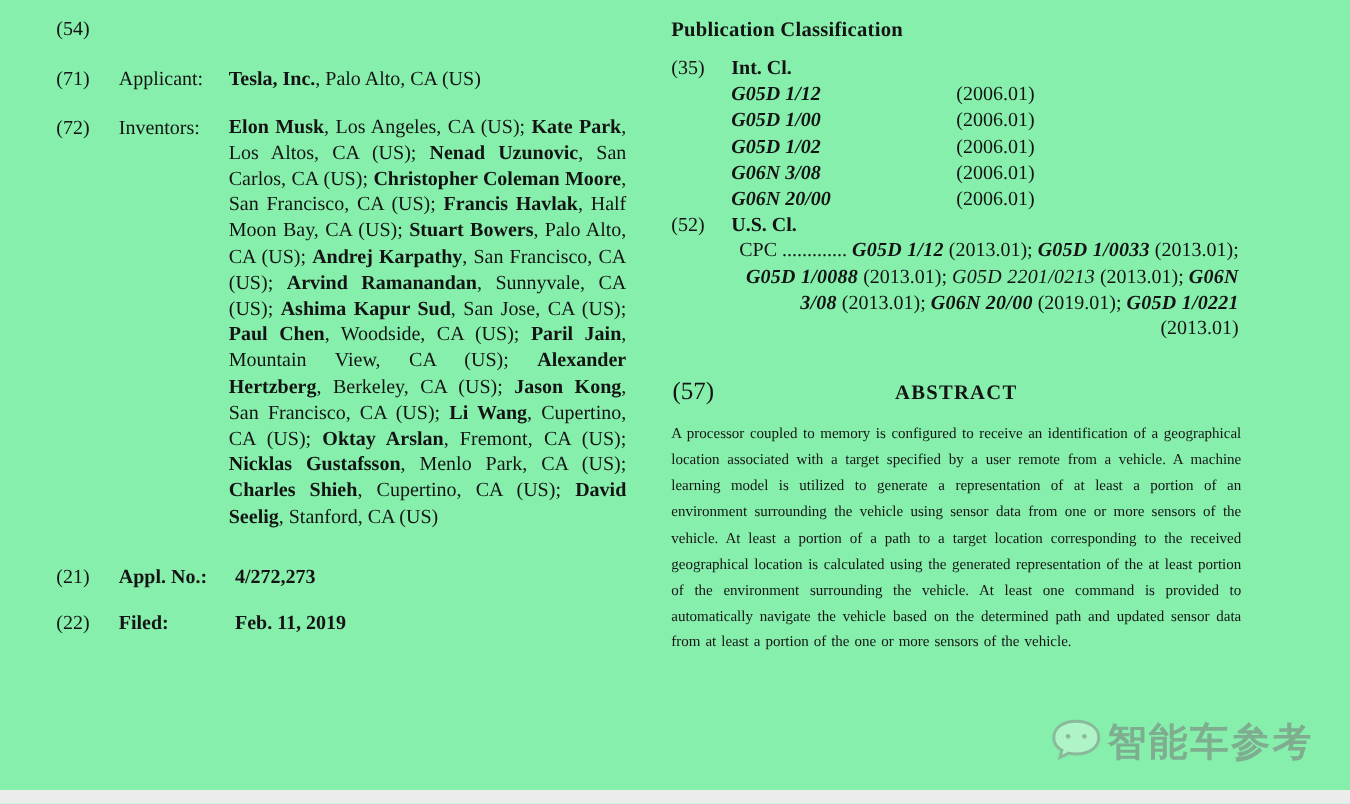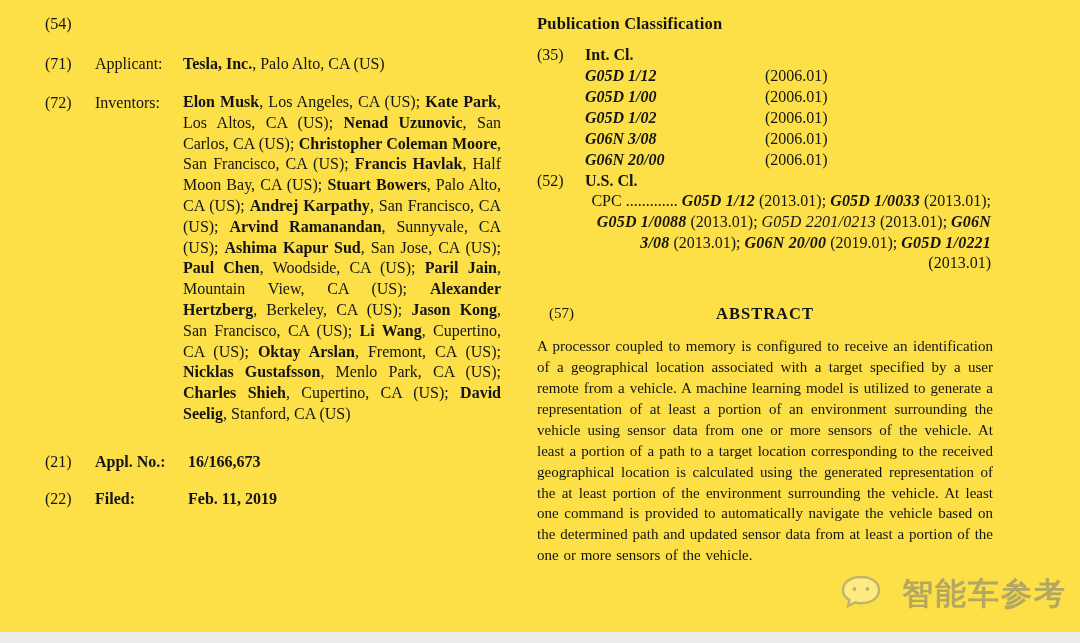--- a/index.html
+++ b/index.html
@@ -1,17 +1,17 @@
 <!DOCTYPE html>
 <html><head>
 <meta charset="utf-8">
 <style>
   html,body { margin:0; padding:0; background:#fff; }
   .page {
-    position:relative; width:1080px; height:643px; background:#fde047;
+    position:relative; width:1080px; height:643px; background:#86efac;
     font-family:"Liberation Serif", serif; color:#141414; overflow:hidden;
   }
   
   .col-left  { position:absolute; left:45px;  top:13px; width:458px; }
   .col-right { position:absolute; left:537px; top:13px; width:456px; }
 
   
   .field { display:flex; align-items:flex-start; }
   .fnum  { width:50px; flex-shrink:0; font-size:16px; line-height:21px; }
 
@@ -48,33 +48,33 @@
   .intcl-row { display:flex; font-size:16px; line-height:21px; }
   .intcl-code { width:180px; flex-shrink:0; font-weight:bold; font-style:italic; }
   .cpc-block {
     margin-left:48px; width:406px; text-align:right;
     font-size:16px; line-height:20.8px;
   }
   .cpc-block i { letter-spacing:0.2px; }
 
   
   .abstract-head { position:relative; margin-top:29px; margin-bottom:12px; height:21px; }
-  .abstract-num { position:absolute; left:12px; top:0; font-size:15px; line-height:21px; }
+  .abstract-num { position:absolute; left:1px; top:0; font-size:20px; line-height:21px; }
   .abstract-title {
     text-align:center; font-weight:bold; font-size:16.5px; line-height:21px; letter-spacing:1px;
   }
   .abstract-text {
-    text-align:justify; font-size:15px; line-height:20.9px; width:456px;
+    text-align:justify; font-size:12px; line-height:20.9px; width:456px;
     word-spacing:1px;
   }
 
   
   .watermark {
     position:absolute; left:840px; top:573px; display:flex; align-items:center;
-    gap:20px; pointer-events:none;
+    gap:4px; pointer-events:none;
   }
   .watermark-text {
     color:rgba(120,120,120,0.55); font-size:31px; font-weight:bold;
     letter-spacing:2px; white-space:nowrap;
     font-family:"DejaVu Sans", sans-serif;
   }
   .watermark svg { opacity:0.55; }
 
   
   .bottom-strip {
@@ -100,21 +100,21 @@
 
     <div class="field inventors-field">
       <span class="fnum">(72)</span>
       <span class="flabel">Inventors:</span>
       <span class="fvalue inventors-text"><b>Elon Musk</b>, Los Angeles, CA (US); <b>Kate Park</b>, Los Altos, CA (US); <b>Nenad Uzunovic</b>, San Carlos, CA (US); <b>Christopher Coleman Moore</b>, San Francisco, CA (US); <b>Francis Havlak</b>, Half Moon Bay, CA (US); <b>Stuart Bowers</b>, Palo Alto, CA (US); <b>Andrej Karpathy</b>, San Francisco, CA (US); <b>Arvind Ramanandan</b>, Sunnyvale, CA (US); <b>Ashima Kapur Sud</b>, San Jose, CA (US); <b>Paul Chen</b>, Woodside, CA (US); <b>Paril Jain</b>, Mountain View, CA (US); <b>Alexander Hertzberg</b>, Berkeley, CA (US); <b>Jason Kong</b>, San Francisco, CA (US); <b>Li Wang</b>, Cupertino, CA (US); <b>Oktay Arslan</b>, Fremont, CA (US); <b>Nicklas Gustafsson</b>, Menlo Park, CA (US); <b>Charles Shieh</b>, Cupertino, CA (US); <b>David Seelig</b>, Stanford, CA (US)</span>
     </div>
 
     <div class="field appl-field">
       <span class="fnum">(21)</span>
       <span class="flabel-wide">Appl. No.:</span>
-      <span class="bold-val">16/166,673</span>
+      <span class="bold-val">4/272,273</span>
     </div>
 
     <div class="field">
       <span class="fnum">(22)</span>
       <span class="flabel-wide">Filed:</span>
       <span class="bold-val">Feb. 11, 2019</span>
     </div>
 
   </div>
 

